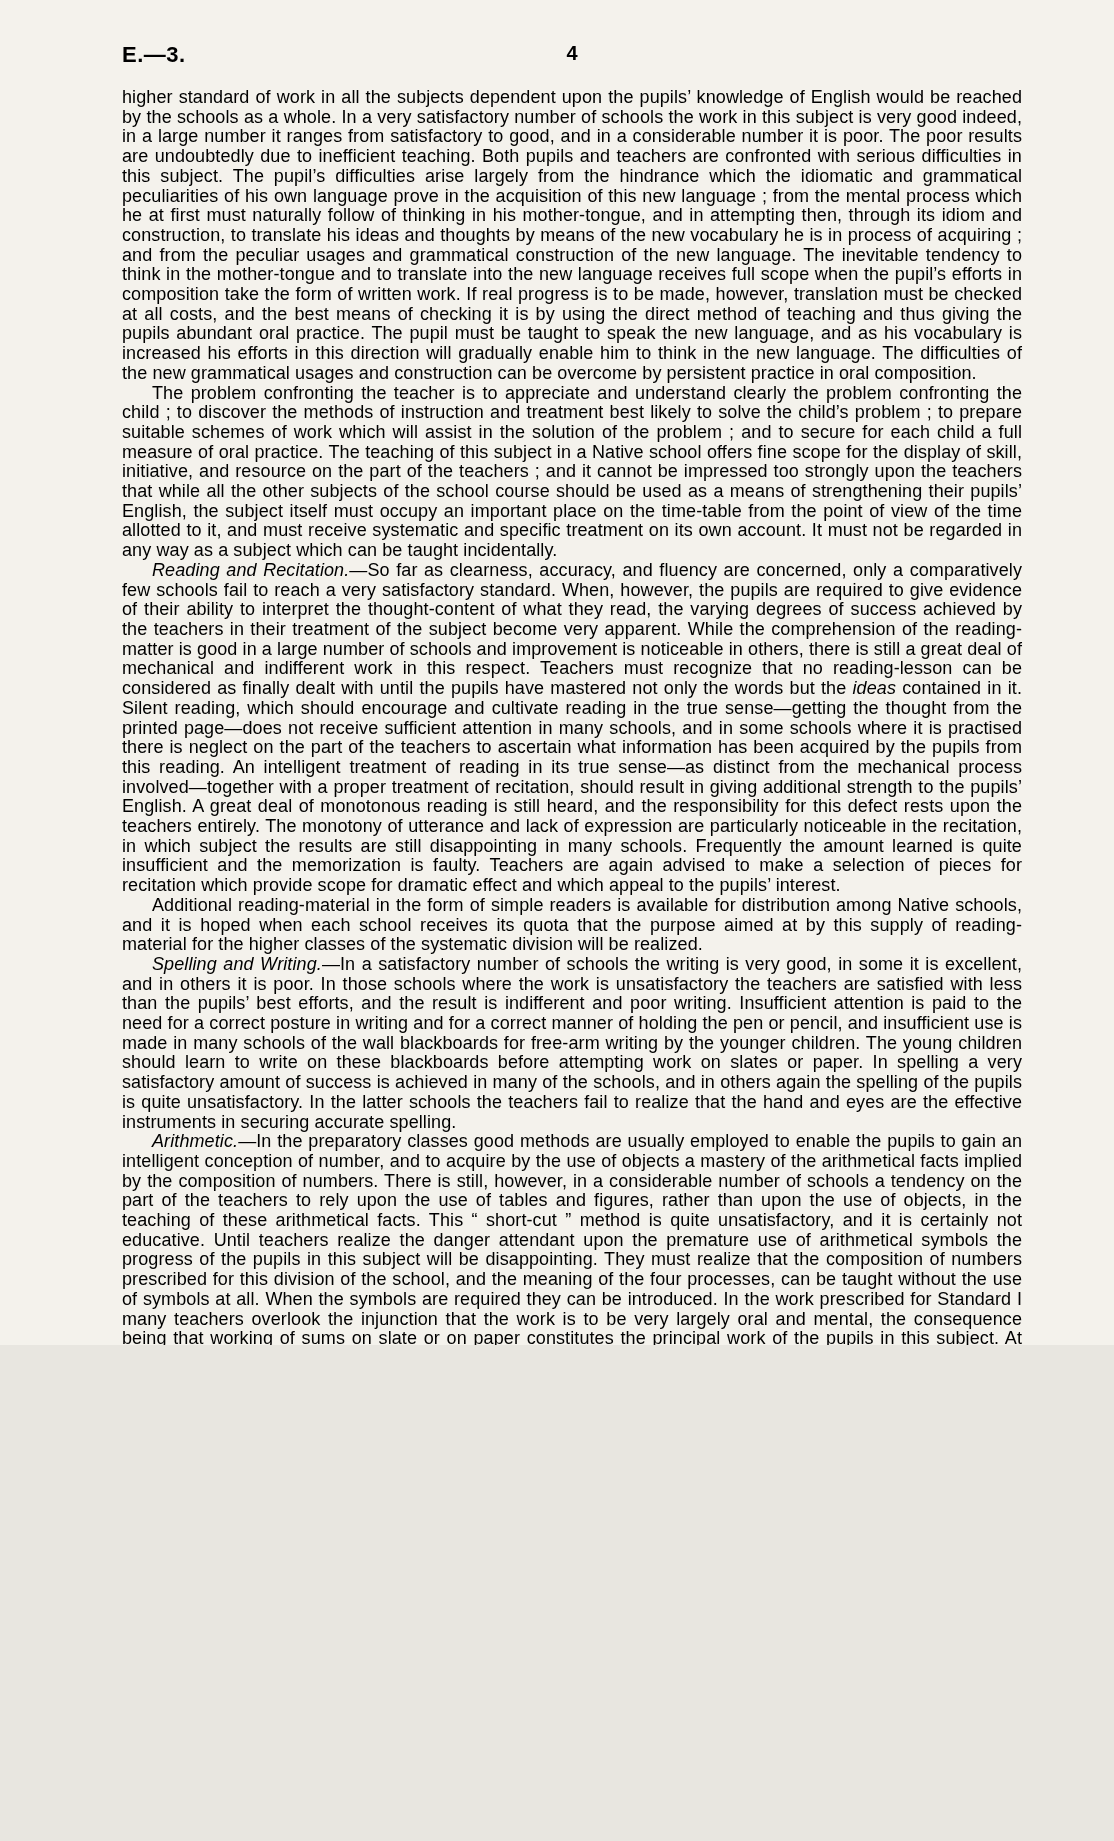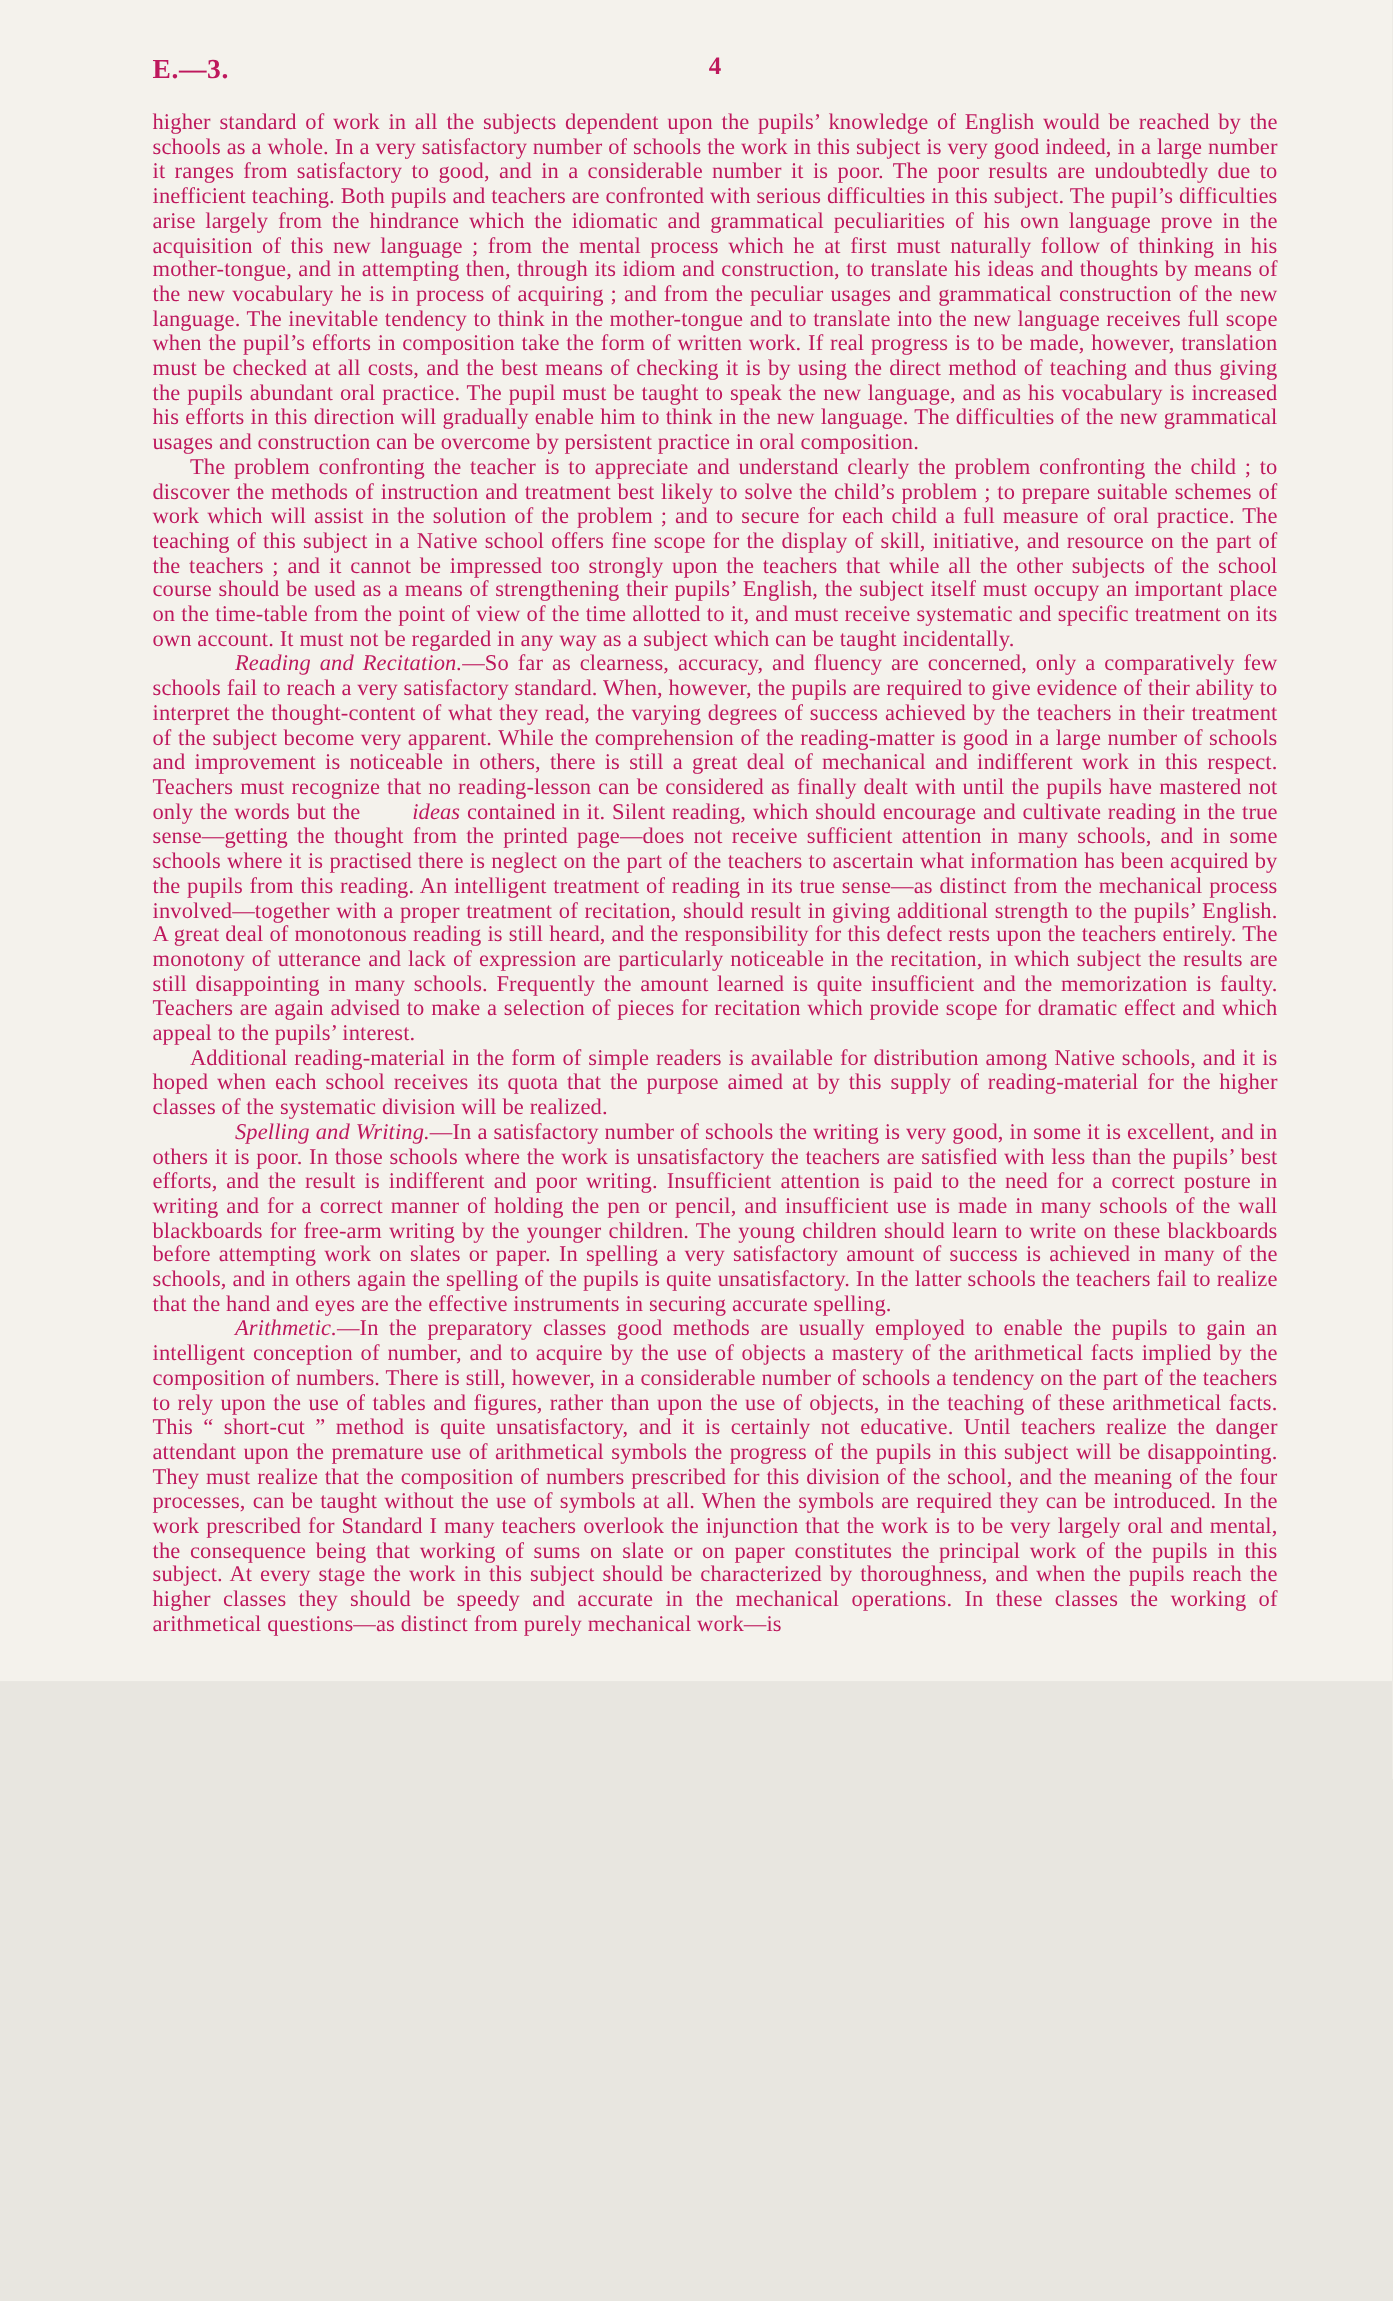--- a/index.html
+++ b/index.html
@@ -7,22 +7,22 @@
     padding: 0;
     background: #e8e6e0;
   }
   .page {
     position: relative;
     width: 1114px;
     height: 1345px;
     margin: 0 auto;
     background: #f4f2ec;
     background-image: radial-gradient(ellipse at 50% 40%, #f6f4ef 0%, #f2f0e9 70%, #ecead f 100%);
-    color: #be185d;
-    font-family: Liberation Serif, serif;
+    color: #000000;
+    font-family: Liberation Sans, sans-serif;
     overflow: hidden;
   }
   .page-header {
     position: absolute;
     top: 42px;
     left: 122px;
     width: 900px;
     height: 30px;
   }
   .doc-ref {
@@ -54,21 +54,20 @@
   }
   .para {
     margin: 0;
     padding: 0;
   }
   .para.indent {
     text-indent: 30px;
   }
   .italic {
     font-style: italic;
-    margin-left: 36px;
   }
 </style>
 </head>
 <body>
 
 <div class="page">
   <div class="page-header">
     <span class="doc-ref">E.—3.</span>
     <span class="page-number">4</span>
   </div>

